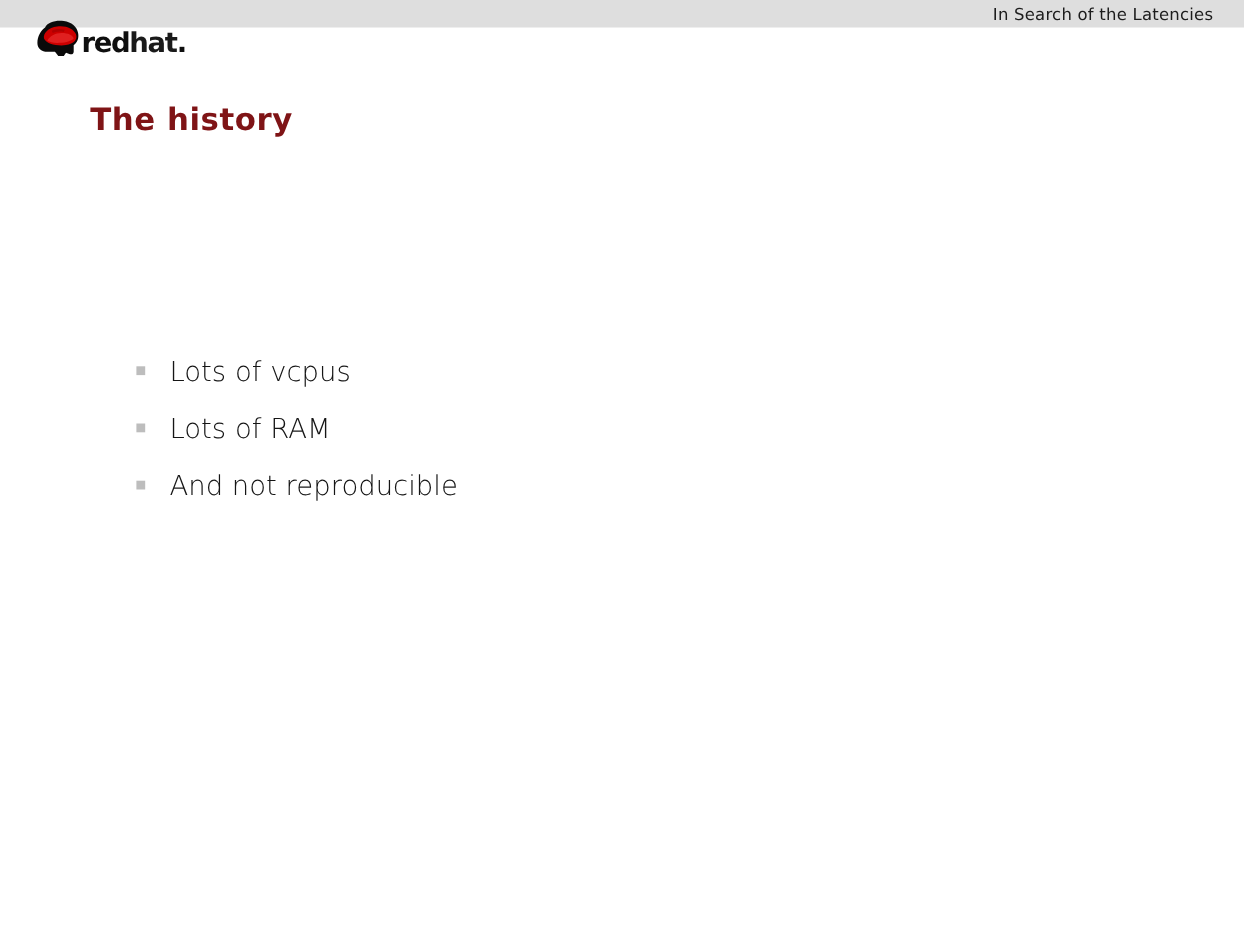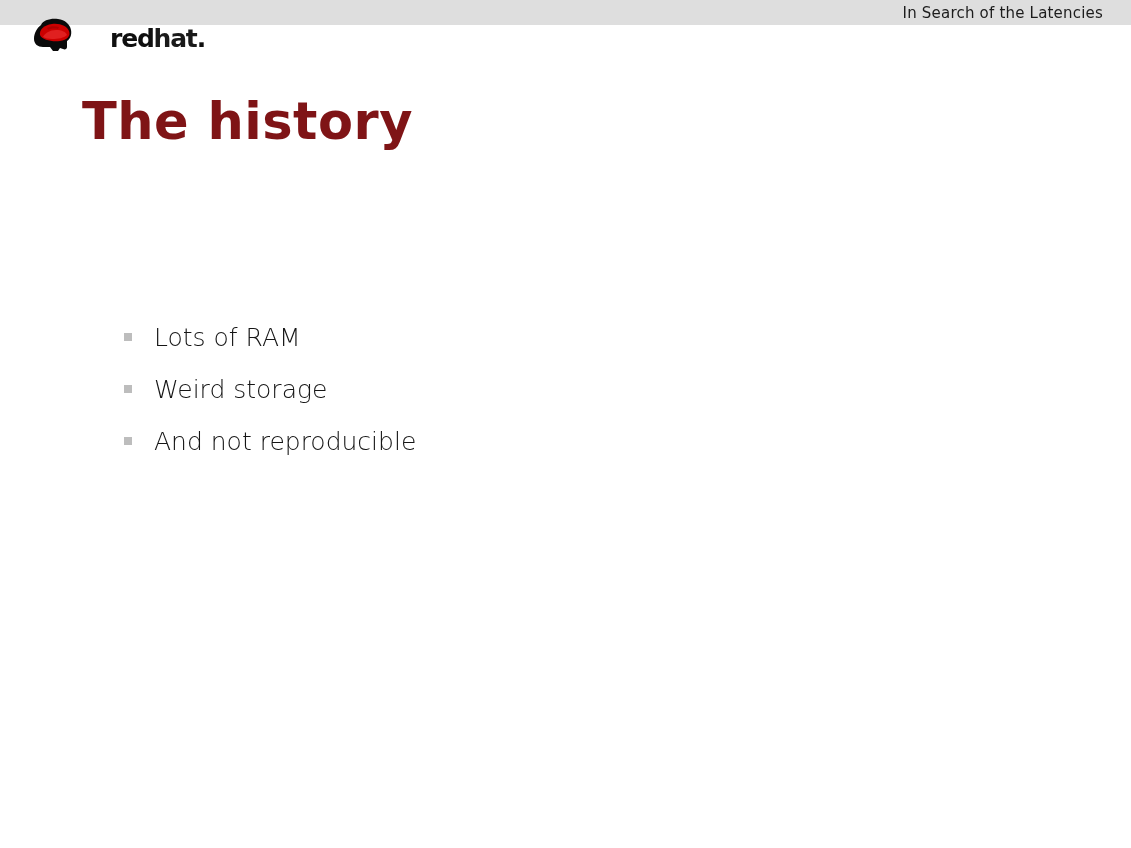--- a/index.html
+++ b/index.html
@@ -40,21 +40,20 @@
 
   
   .logo {
     position: absolute;
     left: 31px;
     top: 14px;
     width: 150px;
     height: 38px;
     display: flex;
     align-items: flex-end;
-    gap: 36px;
   }
   .shadowman {
     width: 46px;
     height: 34px;
     position: relative;
     flex: 0 0 auto;
   }
   .shadowman svg { display: block; }
   .wordmark {
     font-size: 25px;
@@ -76,21 +75,21 @@
   .wordmark .w-dot {
     font-weight: bold;
     color: #0f0f0f;
   }
 
   
   .slide-title {
     position: absolute;
     left: 82px;
     top: 92px;
-    font-size: 51px;
+    font-size: 28px;
     font-weight: bold;
     color: #7f1416;
     letter-spacing: 0.5px;
     font-family: "DejaVu Sans", sans-serif;
   }
 
   .content {
     position: absolute;
     left: 88px;
     top: 308px;
@@ -164,25 +163,25 @@
 </div>
 
 <div class="slide-title">The history</div>
 
 <div class="content">
 
 
   <ul class="bullet-list">
     <li class="bullet-item">
       <span class="bullet-marker"></span>
-      <span class="bullet-label">Lots of RAM</span>
+      <span class="bullet-label">Lots of vcpus</span>
     </li>
     <li class="bullet-item">
       <span class="bullet-marker"></span>
-      <span class="bullet-label">Weird storage</span>
+      <span class="bullet-label">Lots of RAM</span>
     </li>
     <li class="bullet-item">
       <span class="bullet-marker"></span>
       <span class="bullet-label">And not reproducible</span>
     </li>
   </ul>
 
 </div>
 
 </body></html>

